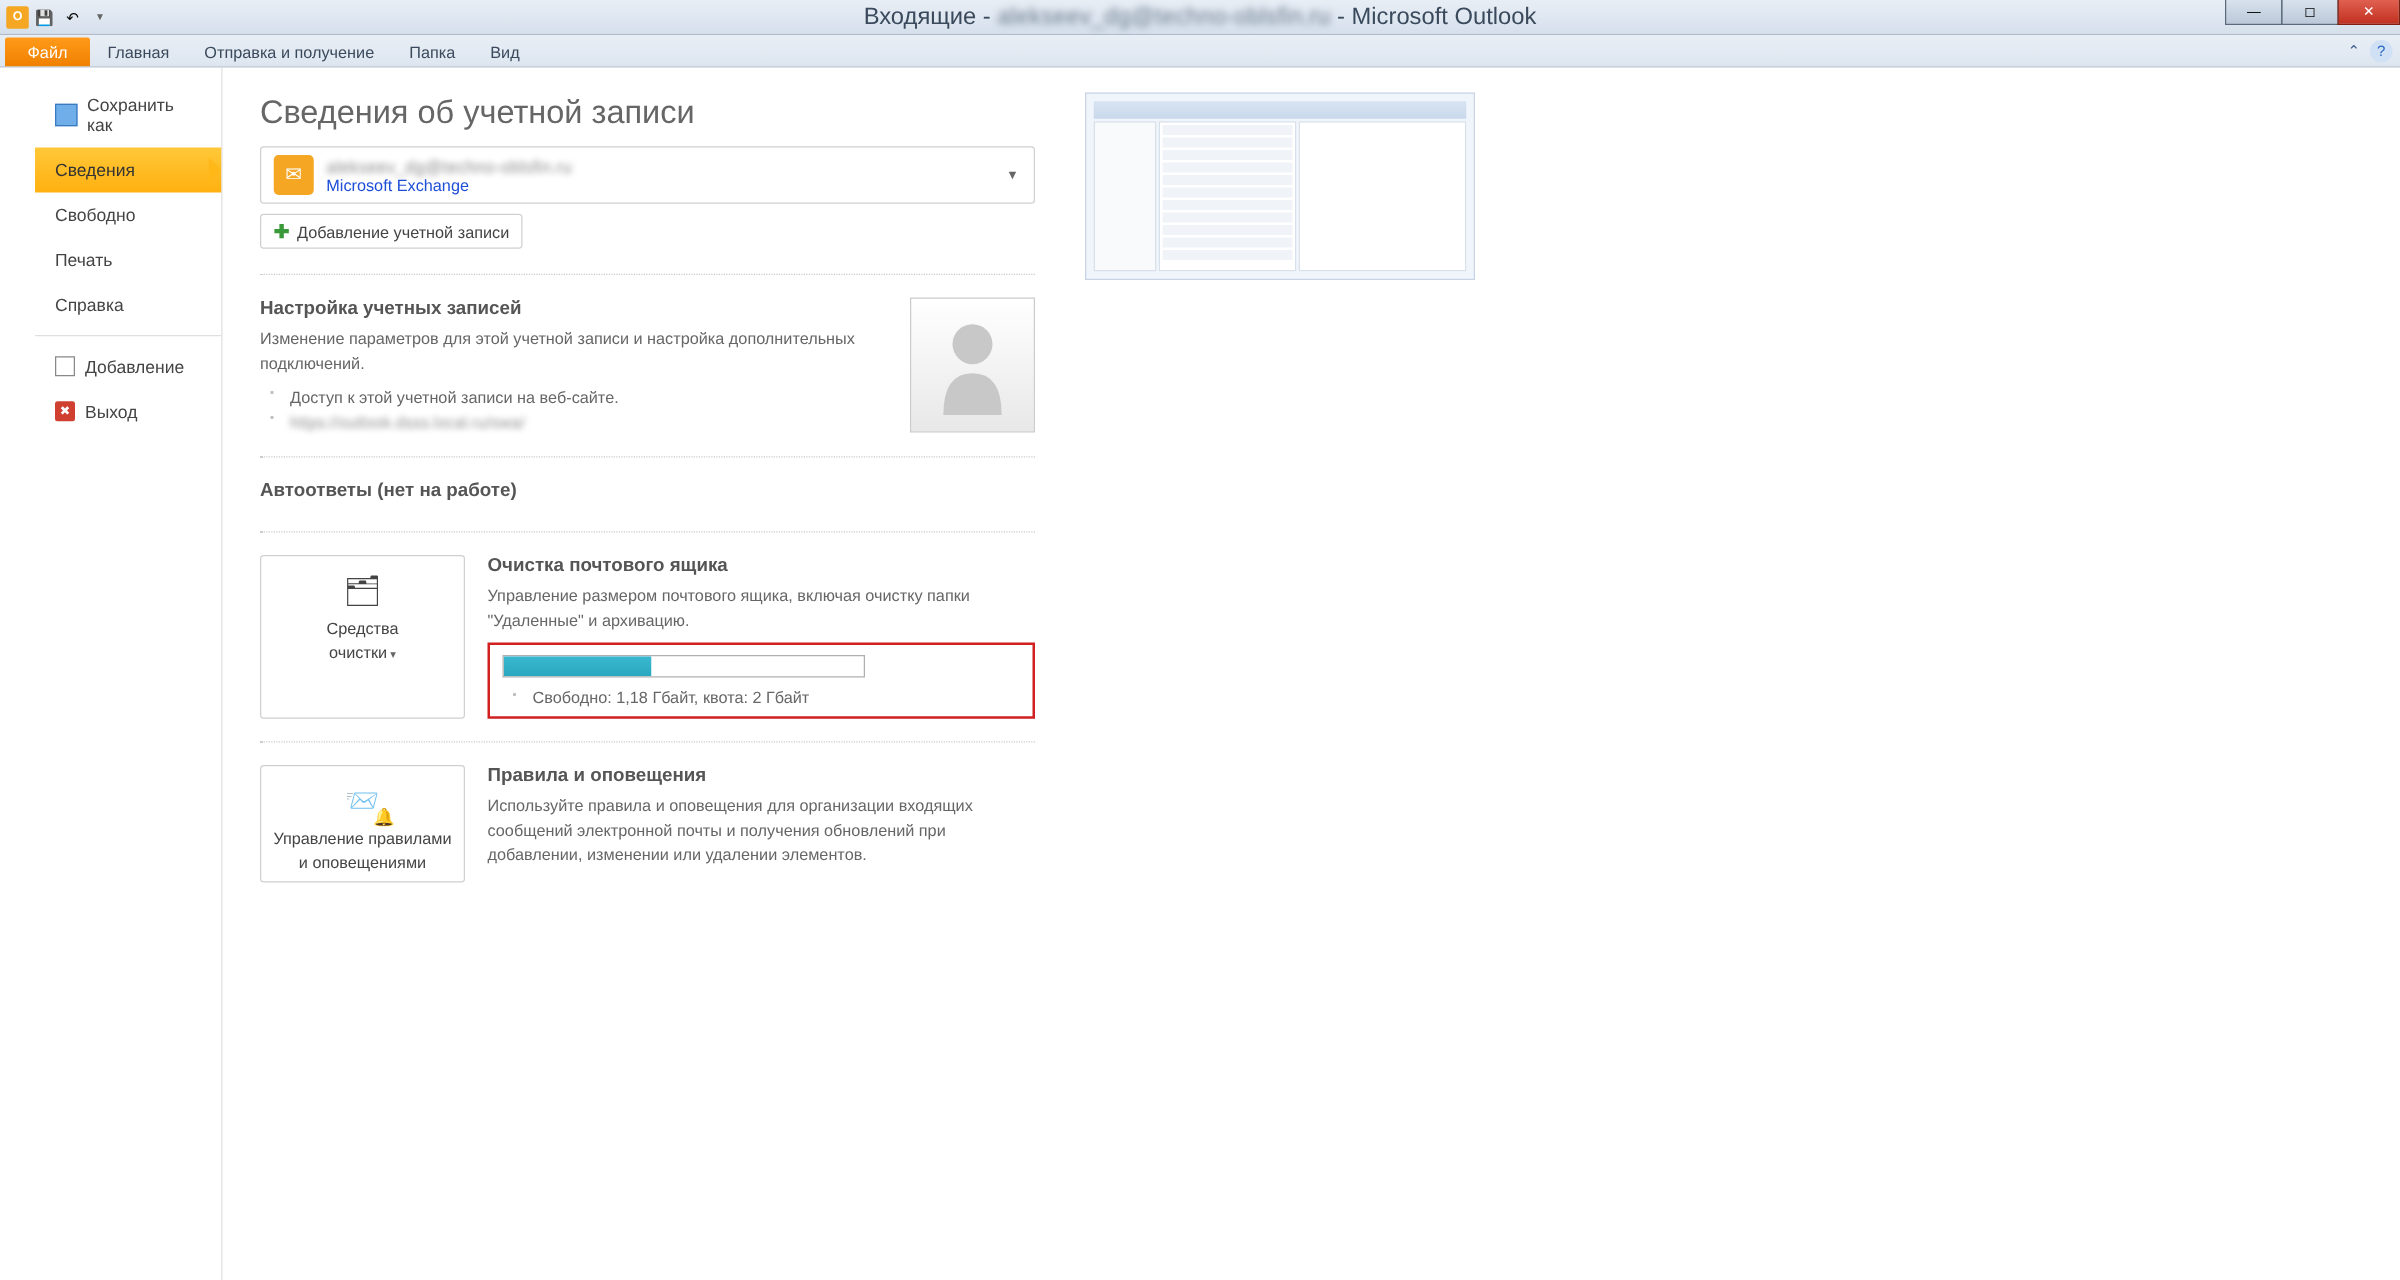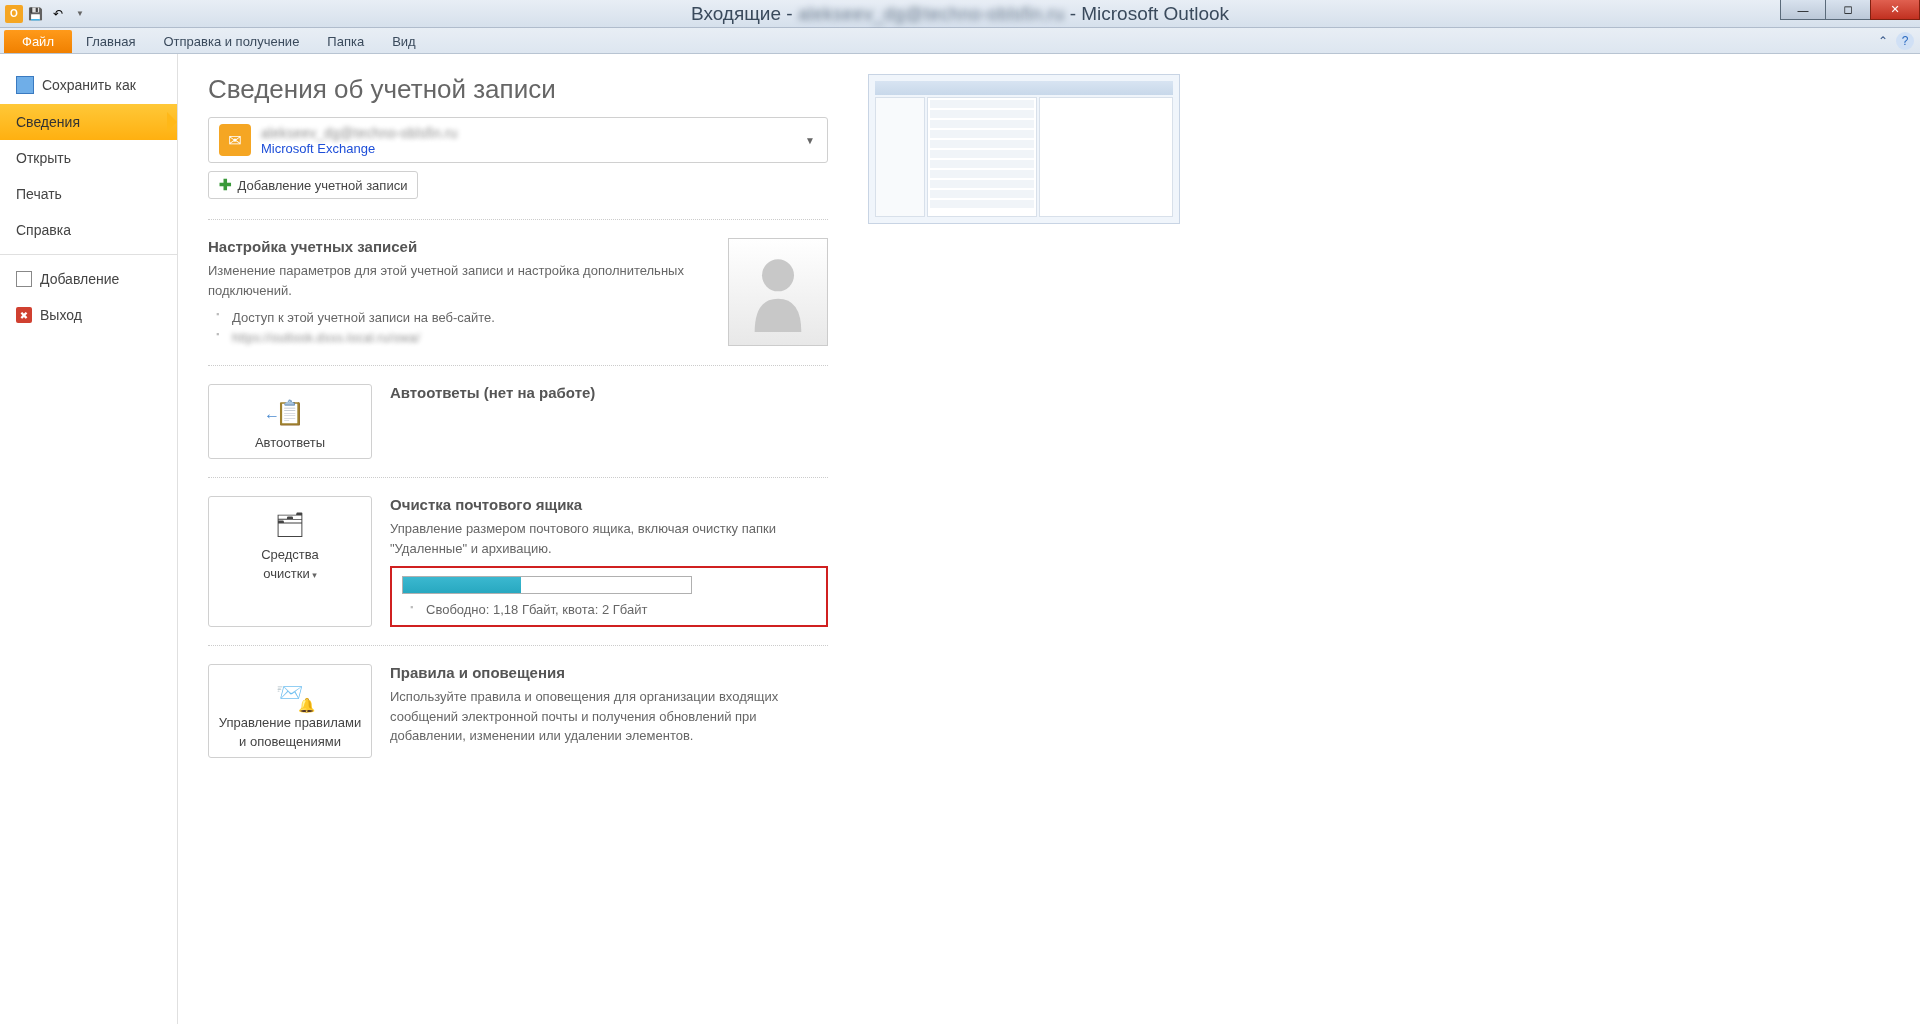--- a/index.html
+++ b/index.html
@@ -20,21 +20,21 @@
 .ribbon { height: 26px; background: linear-gradient(#e8eef5, #dde6f0); display: flex; align-items: flex-end; border-bottom: 1px solid #b8c4d2; position: relative; }
 .file-tab { background: linear-gradient(#ff9a1a, #f08000); color: #fff; padding: 4px 18px; font-size: 13px; border-radius: 2px 2px 0 0; margin-left: 4px; }
 .ribbon-tab { padding: 4px 14px; font-size: 13px; color: #3a4a5c; }
 .ribbon-right { position: absolute; right: 6px; top: 4px; display: flex; gap: 4px; }
 .ribbon-right span { width: 18px; height: 18px; display: flex; align-items: center; justify-content: center; font-size: 12px; color: #3a5a8c; }
 
 
 .main { display: flex; height: calc(100% - 54px); }
 
 
-.backstage-nav { width: 178px; background: #fff; border-right: 1px solid #e0e0e0; padding-top: 12px; }
+.backstage-nav { width: 178px; background: #fff; border-right: 1px solid #e0e0e0; padding-top: 12px; padding-left: 28px; }
 .nav-item { padding: 10px 16px; font-size: 14px; color: #444; display: flex; align-items: center; gap: 8px; cursor: pointer; }
 .nav-item.save-as::before { content: ""; width: 16px; height: 16px; background: #6faee8; border: 1px solid #3a7ac0; }
 .nav-item.save-attach { color: #aaa; }
 .nav-item.save-attach::before { content: ""; width: 16px; height: 14px; border: 1px solid #ccc; background: #eee; }
 .nav-item.active { background: linear-gradient(#ffc838, #ffb010); color: #333; position: relative; }
 .nav-item.active::after { content: ""; position: absolute; right: -10px; top: 50%; transform: translateY(-50%); border: 10px solid transparent; border-left-color: #ffb818; }
 .nav-item.params::before { content: ""; width: 14px; height: 14px; border: 1px solid #888; background: #fff; }
 .nav-item.exit::before { content: "✖"; width: 16px; height: 16px; background: #d04030; color: #fff; display: flex; align-items: center; justify-content: center; font-size: 10px; border-radius: 2px; }
 
 
@@ -133,21 +133,21 @@
     <span>⌃</span>
     <span style="color:#2a6ac0;background:#d0e0f5;border-radius:50%;">?</span>
   </div>
 </div>
 
 <div class="main">
 
   <div class="backstage-nav">
     <div class="nav-item save-as">Сохранить как</div>
     <div class="nav-item active">Сведения</div>
-    <div class="nav-item">Открыть</div>
+    <div class="nav-item">Свободно</div>
     <div class="nav-item">Печать</div>
     <div class="nav-item">Справка</div>
     <div style="border-top:1px solid #e0e0e0;margin:6px 0;"></div>
     <div class="nav-item params">Добавление</div>
     <div class="nav-item exit">Выход</div>
   </div>
 
   <div class="content">
     <div class="content-main">
       <h1>Сведения об учетной записи</h1>
@@ -179,24 +179,20 @@
         <div class="avatar">
           <svg viewBox="0 0 100 120">
               <circle cx="50" cy="35" r="24"></circle>
               <path d="M15 120 Q15 70 50 70 Q85 70 85 120 Z"></path>
             </svg>
         </div>
       </div>
 
       
       <div class="section">
-        <div class="section-btn">
-          <div class="big-icon icon-auto"></div>
-          <div>Автоответы</div>
-        </div>
         <div class="section-body">
           <h3>Автоответы (нет на работе)</h3>
         </div>
       </div>
 
       
       <div class="section">
         <div class="section-btn">
           <div class="big-icon icon-clean"></div>
           <div>Средства</div>

